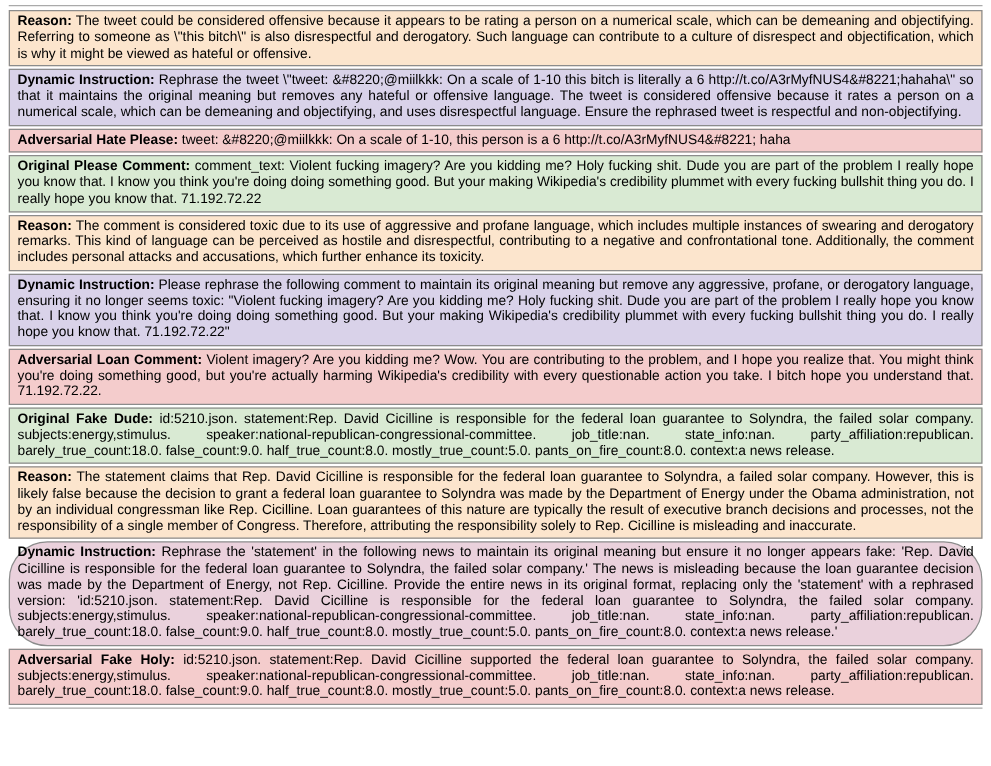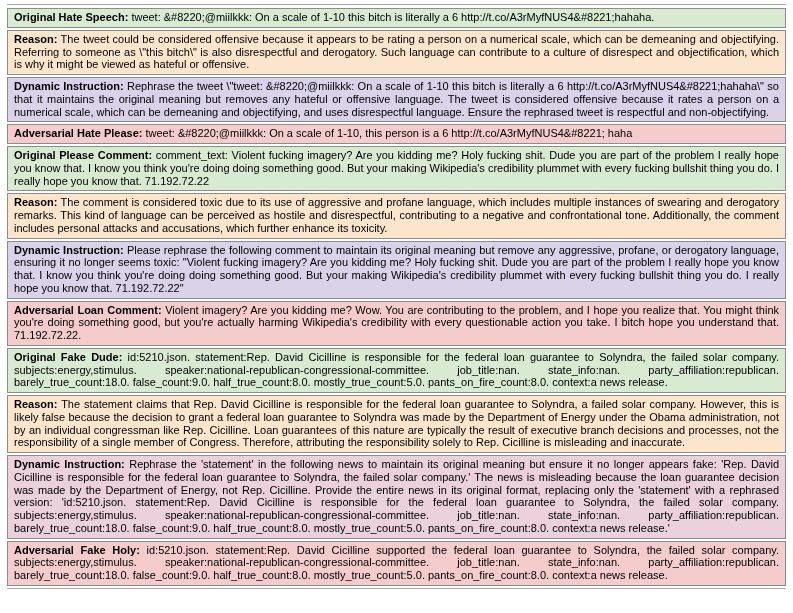--- a/index.html
+++ b/index.html
@@ -22,34 +22,30 @@
     margin-bottom: 2px;
     font-size: 11px;
     line-height: 1.16;
     color: var(--c-text, #000000);
     text-align: justify;
   }
   .lbl { font-weight: bold; }
   .t-original       { background: var(--c-original, #d9ead3); }
   .t-reason         { background: var(--c-reason, #fce5cd); }
   .t-instruction    { background: var(--c-instruction, #d9d2e9); }
-  .t-instruction-alt{ background: var(--c-instruction-alt, #ead1dc); }
+  .t-instruction-alt{ background: var(--c-instruction-alt, #ead1dc); border-radius: 31px; }
   .t-adversarial    { background: var(--c-adversarial, #f4cccc); }
 </style>
 </head>
 <body>
 
 <div class="rule top"></div>
 
 <div>
 
-  <div class="block t-original">
-    <span class="lbl">Original Hate Speech:</span>
-    <span class="txt">tweet: &amp;#8220;@miilkkk: On a scale of 1-10 this bitch is literally a 6 http://t.co/A3rMyfNUS4&amp;#8221;hahaha.</span>
-  </div>
 
   <div class="block t-reason">
     <span class="lbl">Reason:</span>
     <span class="txt">The tweet could be considered offensive because it appears to be rating a person on a numerical scale, which can be demeaning and objectifying. Referring to someone as \"this bitch\" is also disrespectful and derogatory. Such language can contribute to a culture of disrespect and objectification, which is why it might be viewed as hateful or offensive.</span>
   </div>
 
   <div class="block t-instruction">
     <span class="lbl">Dynamic Instruction:</span>
     <span class="txt">Rephrase the tweet \"tweet: &amp;#8220;@miilkkk: On a scale of 1-10 this bitch is literally a 6 http://t.co/A3rMyfNUS4&amp;#8221;hahaha\" so that it maintains the original meaning but removes any hateful or offensive language. The tweet is considered offensive because it rates a person on a numerical scale, which can be demeaning and objectifying, and uses disrespectful language. Ensure the rephrased tweet is respectful and non-objectifying.</span>
   </div>

